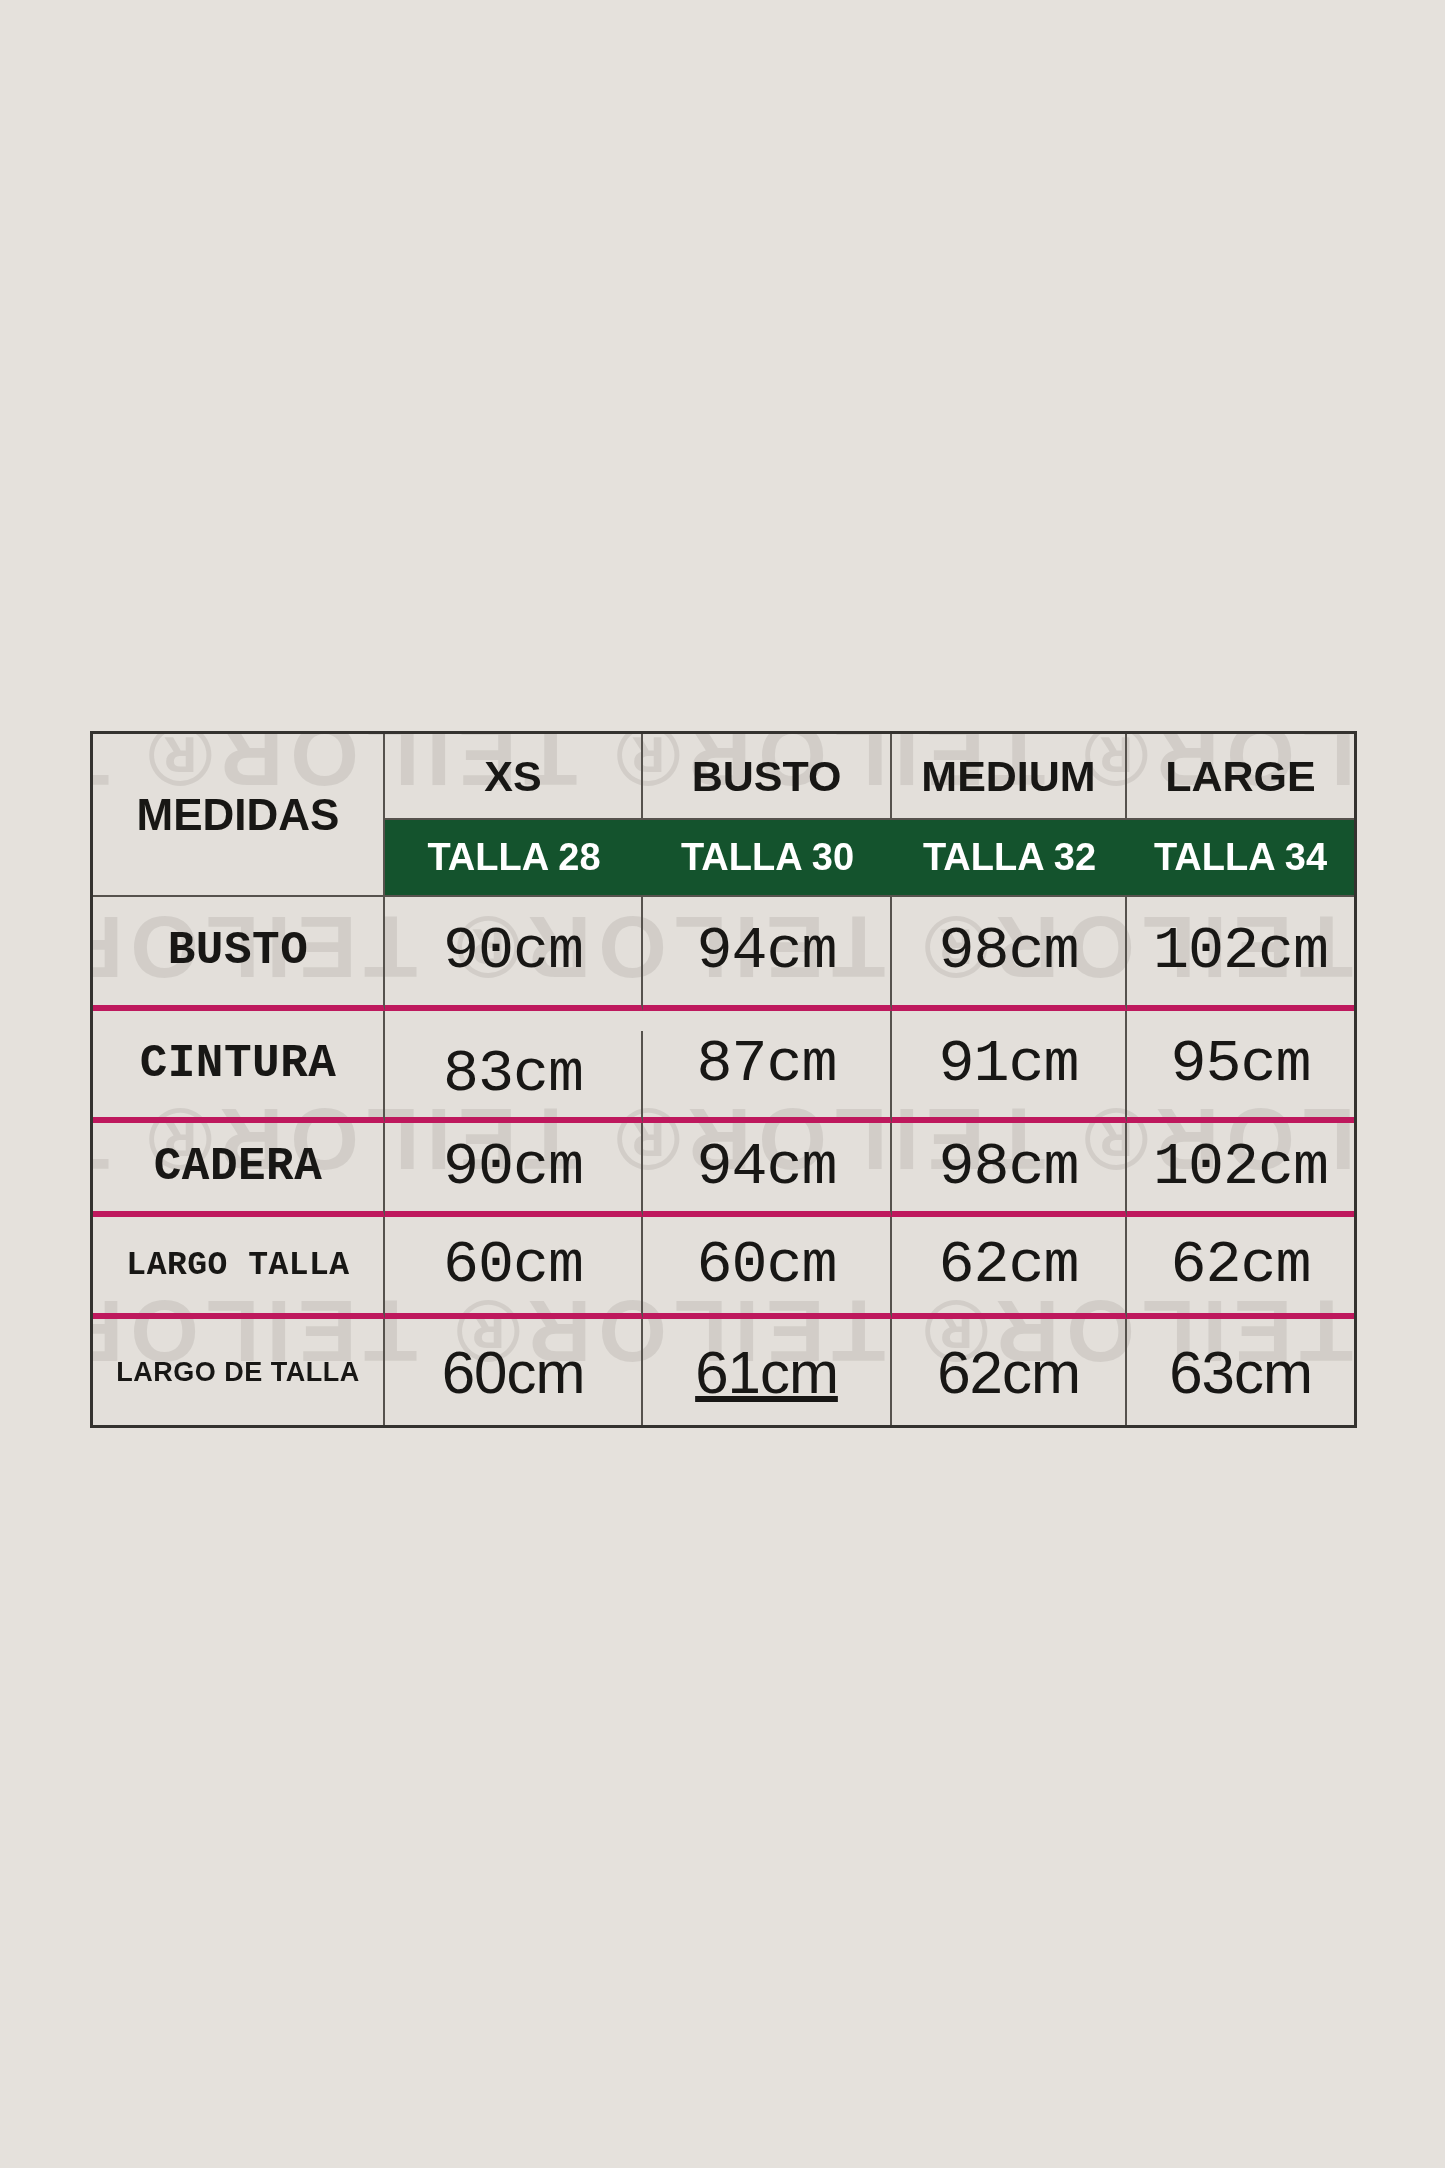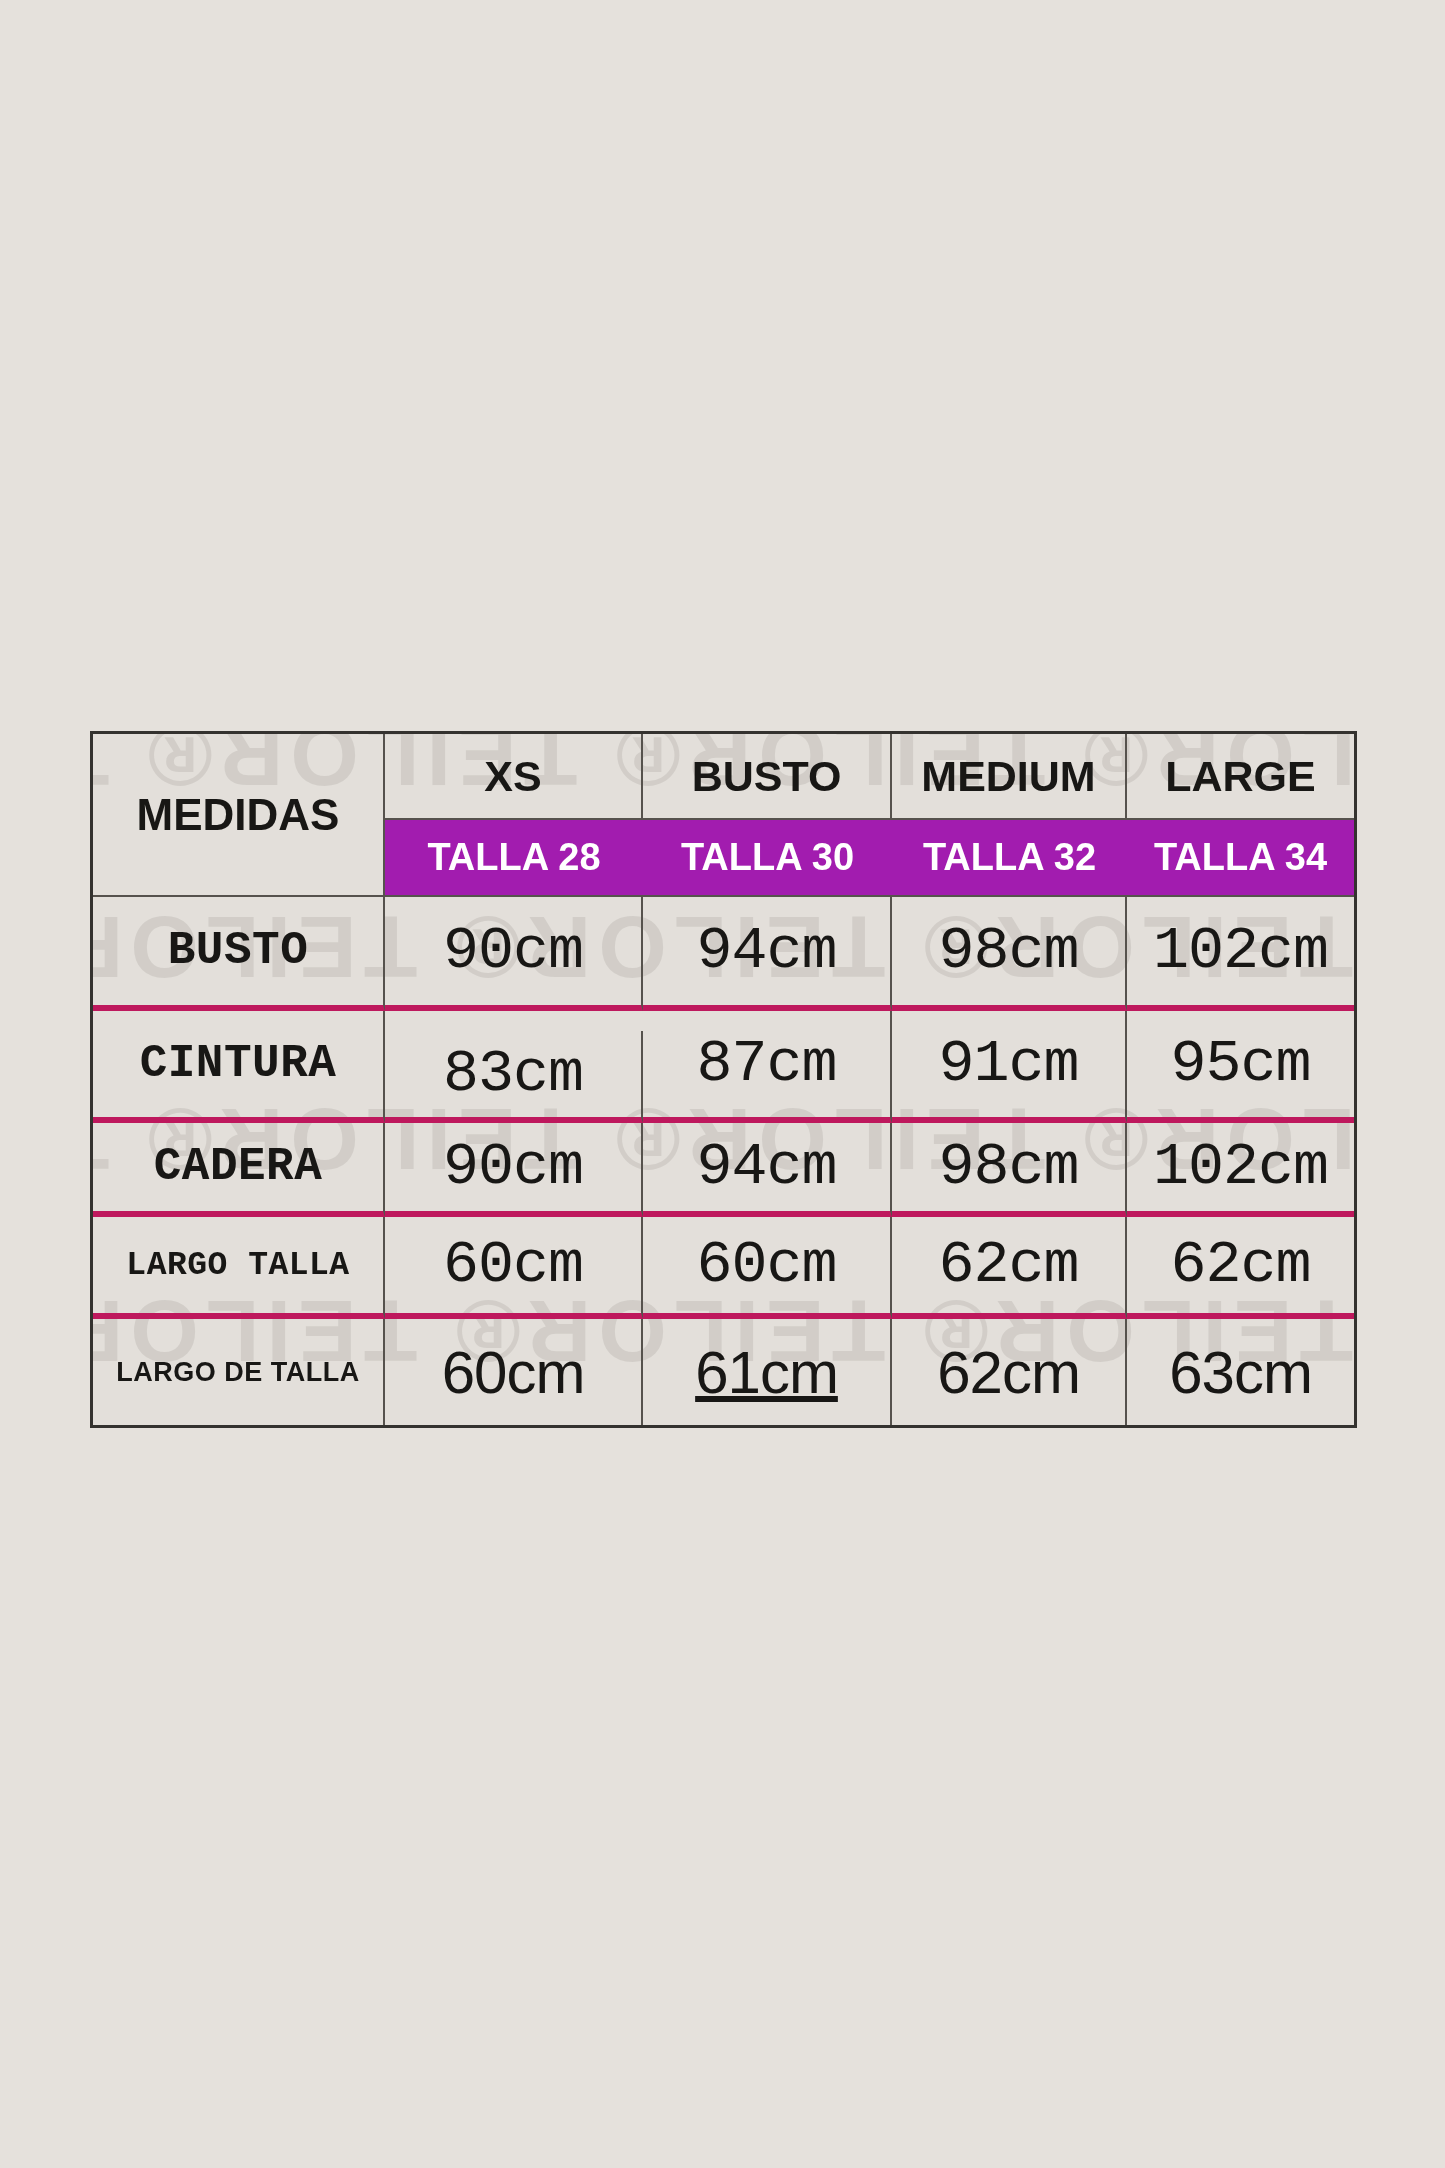--- a/index.html
+++ b/index.html
@@ -83,21 +83,21 @@
 <div class="page">
   <div class="table-frame">
     <div class="watermark-layer" id="watermark">
         <div class="wm-row" style="top: -30px; left: -420px;">TEILOR®  TEILOR®  TEILOR®  TEILOR®  TEILOR®  TEILOR®  TEILOR®  TEILOR®  </div>
         <div class="wm-row" style="top: 162px; left: -580px;">TEILOR®  TEILOR®  TEILOR®  TEILOR®  TEILOR®  TEILOR®  TEILOR®  TEILOR®  </div>
         <div class="wm-row" style="top: 354px; left: -420px;">TEILOR®  TEILOR®  TEILOR®  TEILOR®  TEILOR®  TEILOR®  TEILOR®  TEILOR®  </div>
         <div class="wm-row" style="top: 546px; left: -580px;">TEILOR®  TEILOR®  TEILOR®  TEILOR®  TEILOR®  TEILOR®  TEILOR®  TEILOR®  </div>
       </div>
     <div class="grid" id="grid">
       <div class="cell corner">MEDIDAS</div>
-      <div class="band" id="band" style="background: #a21caf; text-align: right;">
+      <div class="band" id="band" style="background: #14532d; text-align: right;">
           <div class="talla-cell">TALLA 28</div>
           <div class="talla-cell">TALLA 30</div>
           <div class="talla-cell">TALLA 32</div>
           <div class="talla-cell">TALLA 34</div>
         </div>
 
     <div class="cell size-head vline" style="grid-area: 1 / 2;">XS</div>
         <div class="cell size-head vline" style="grid-area: 1 / 3;">BUSTO</div>
         <div class="cell size-head vline" style="grid-area: 1 / 4;">MEDIUM</div>
         <div class="cell size-head" style="grid-area: 1 / 5;">LARGE</div>

